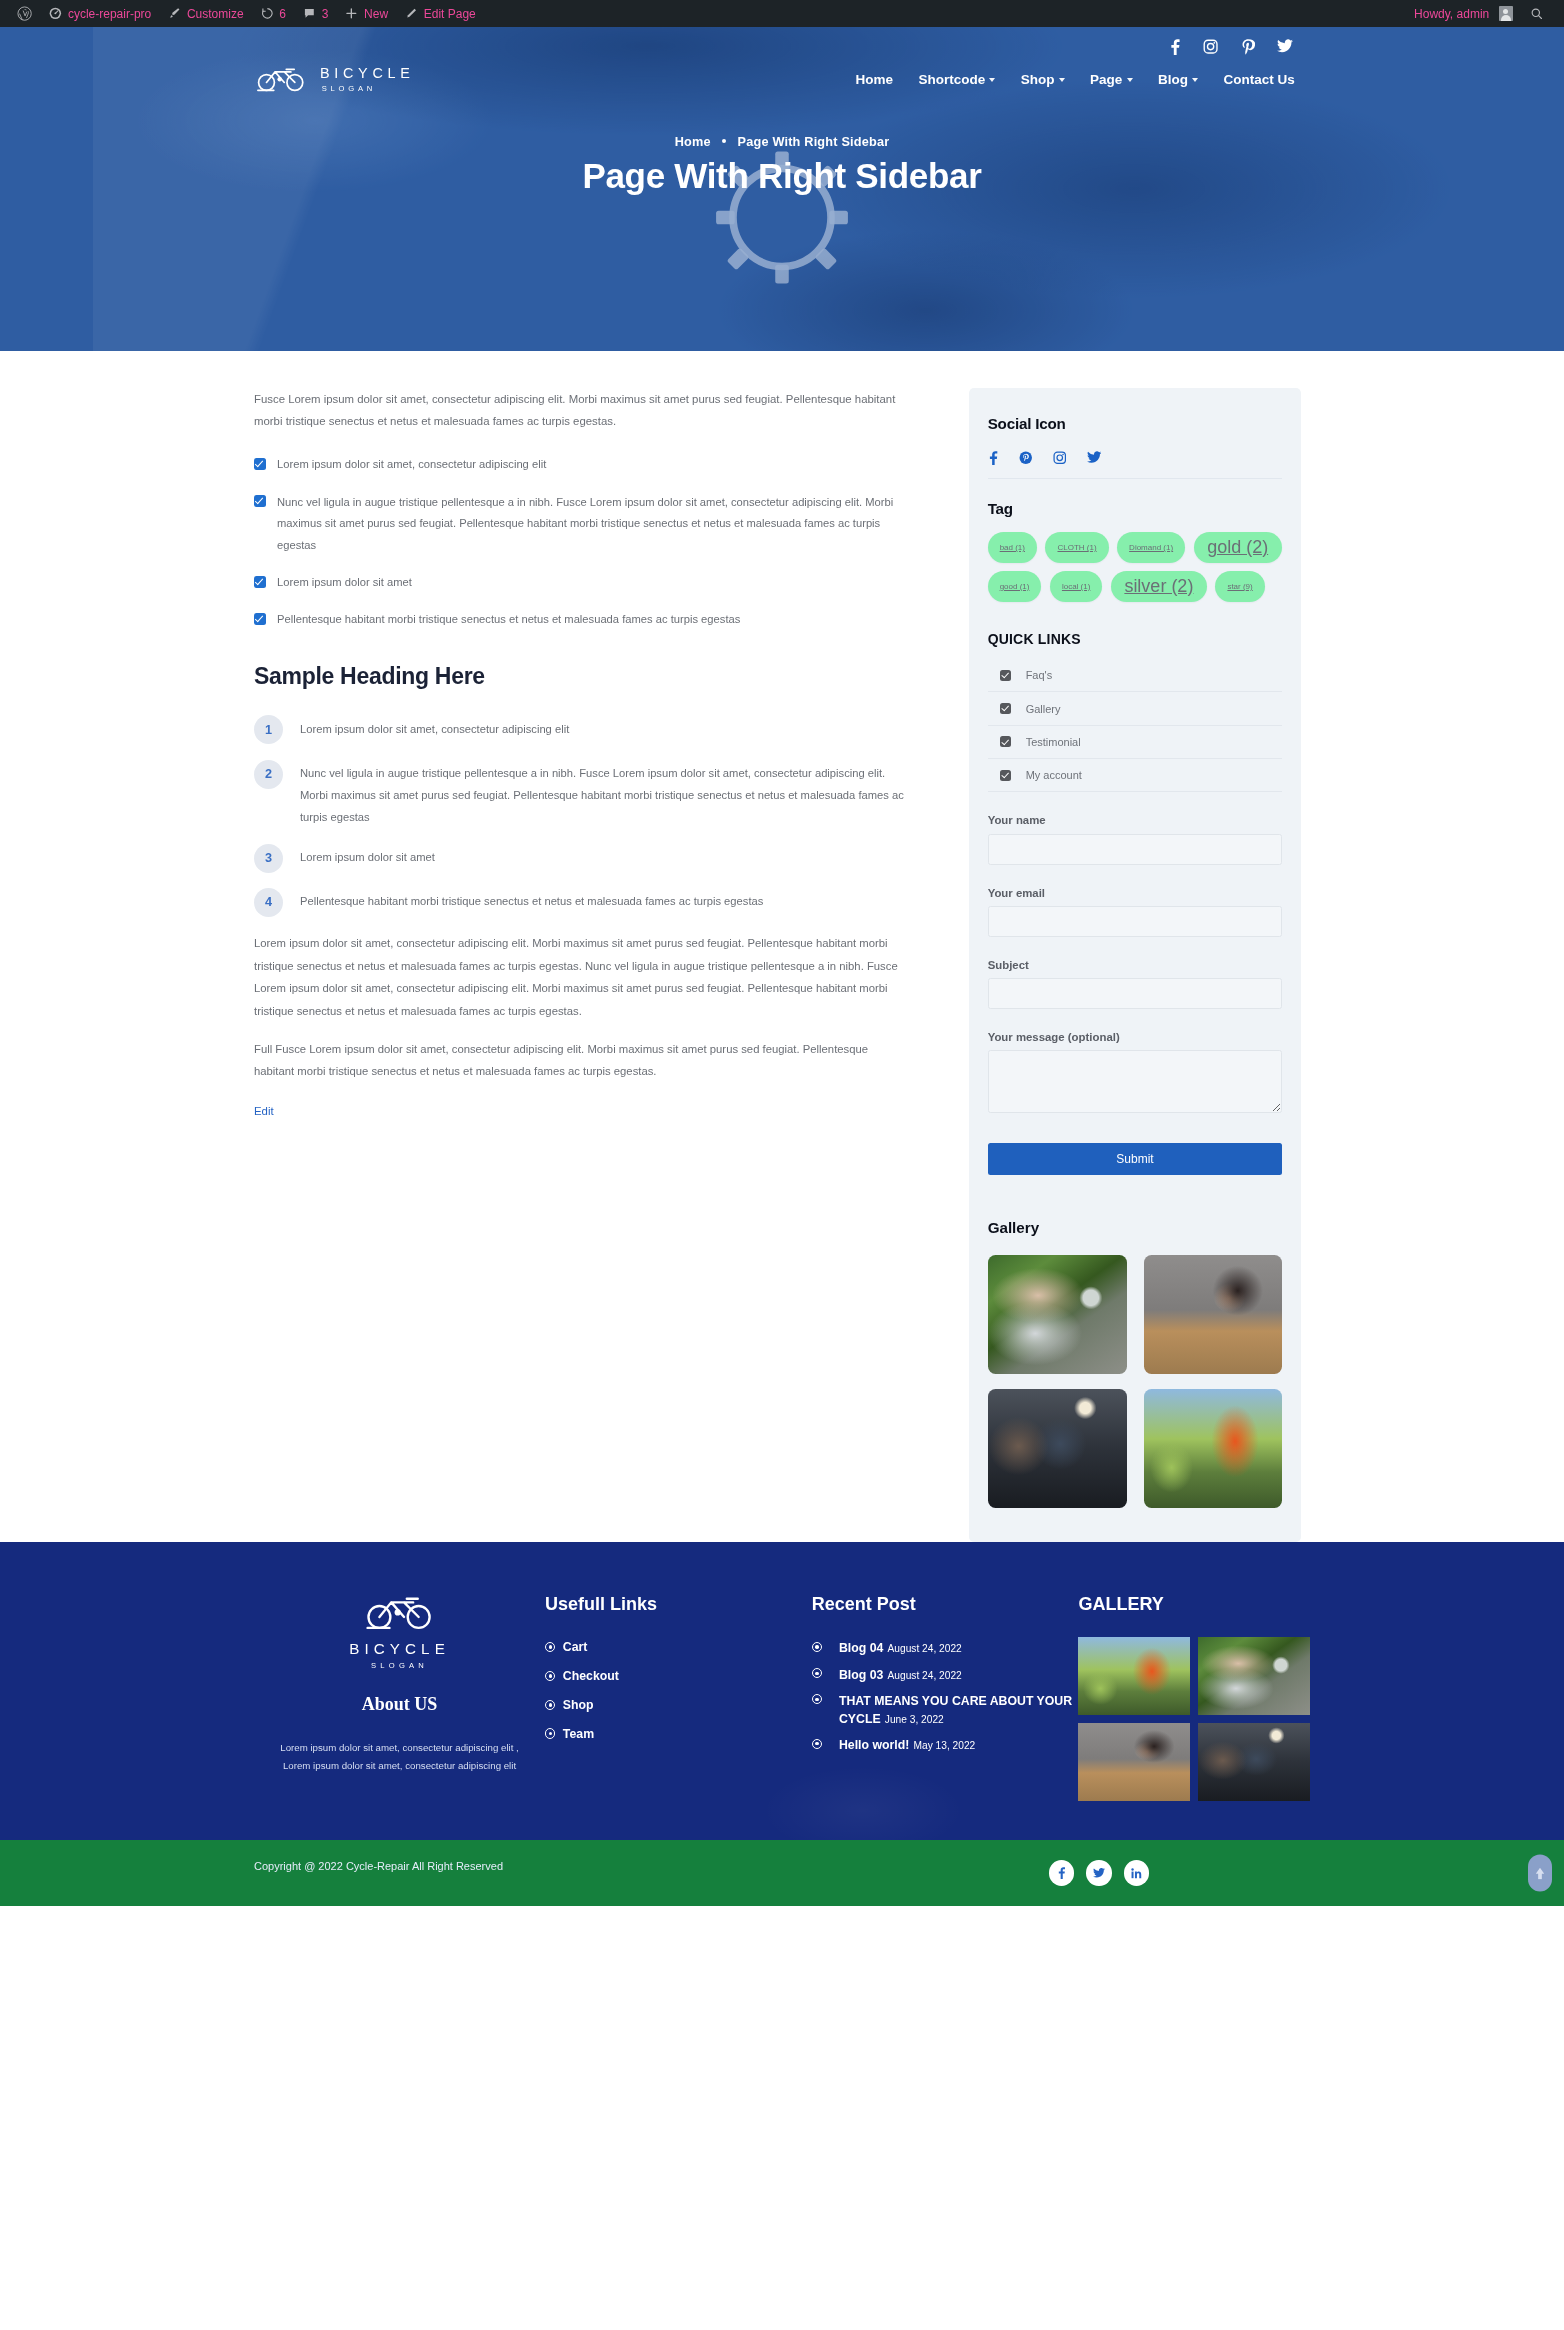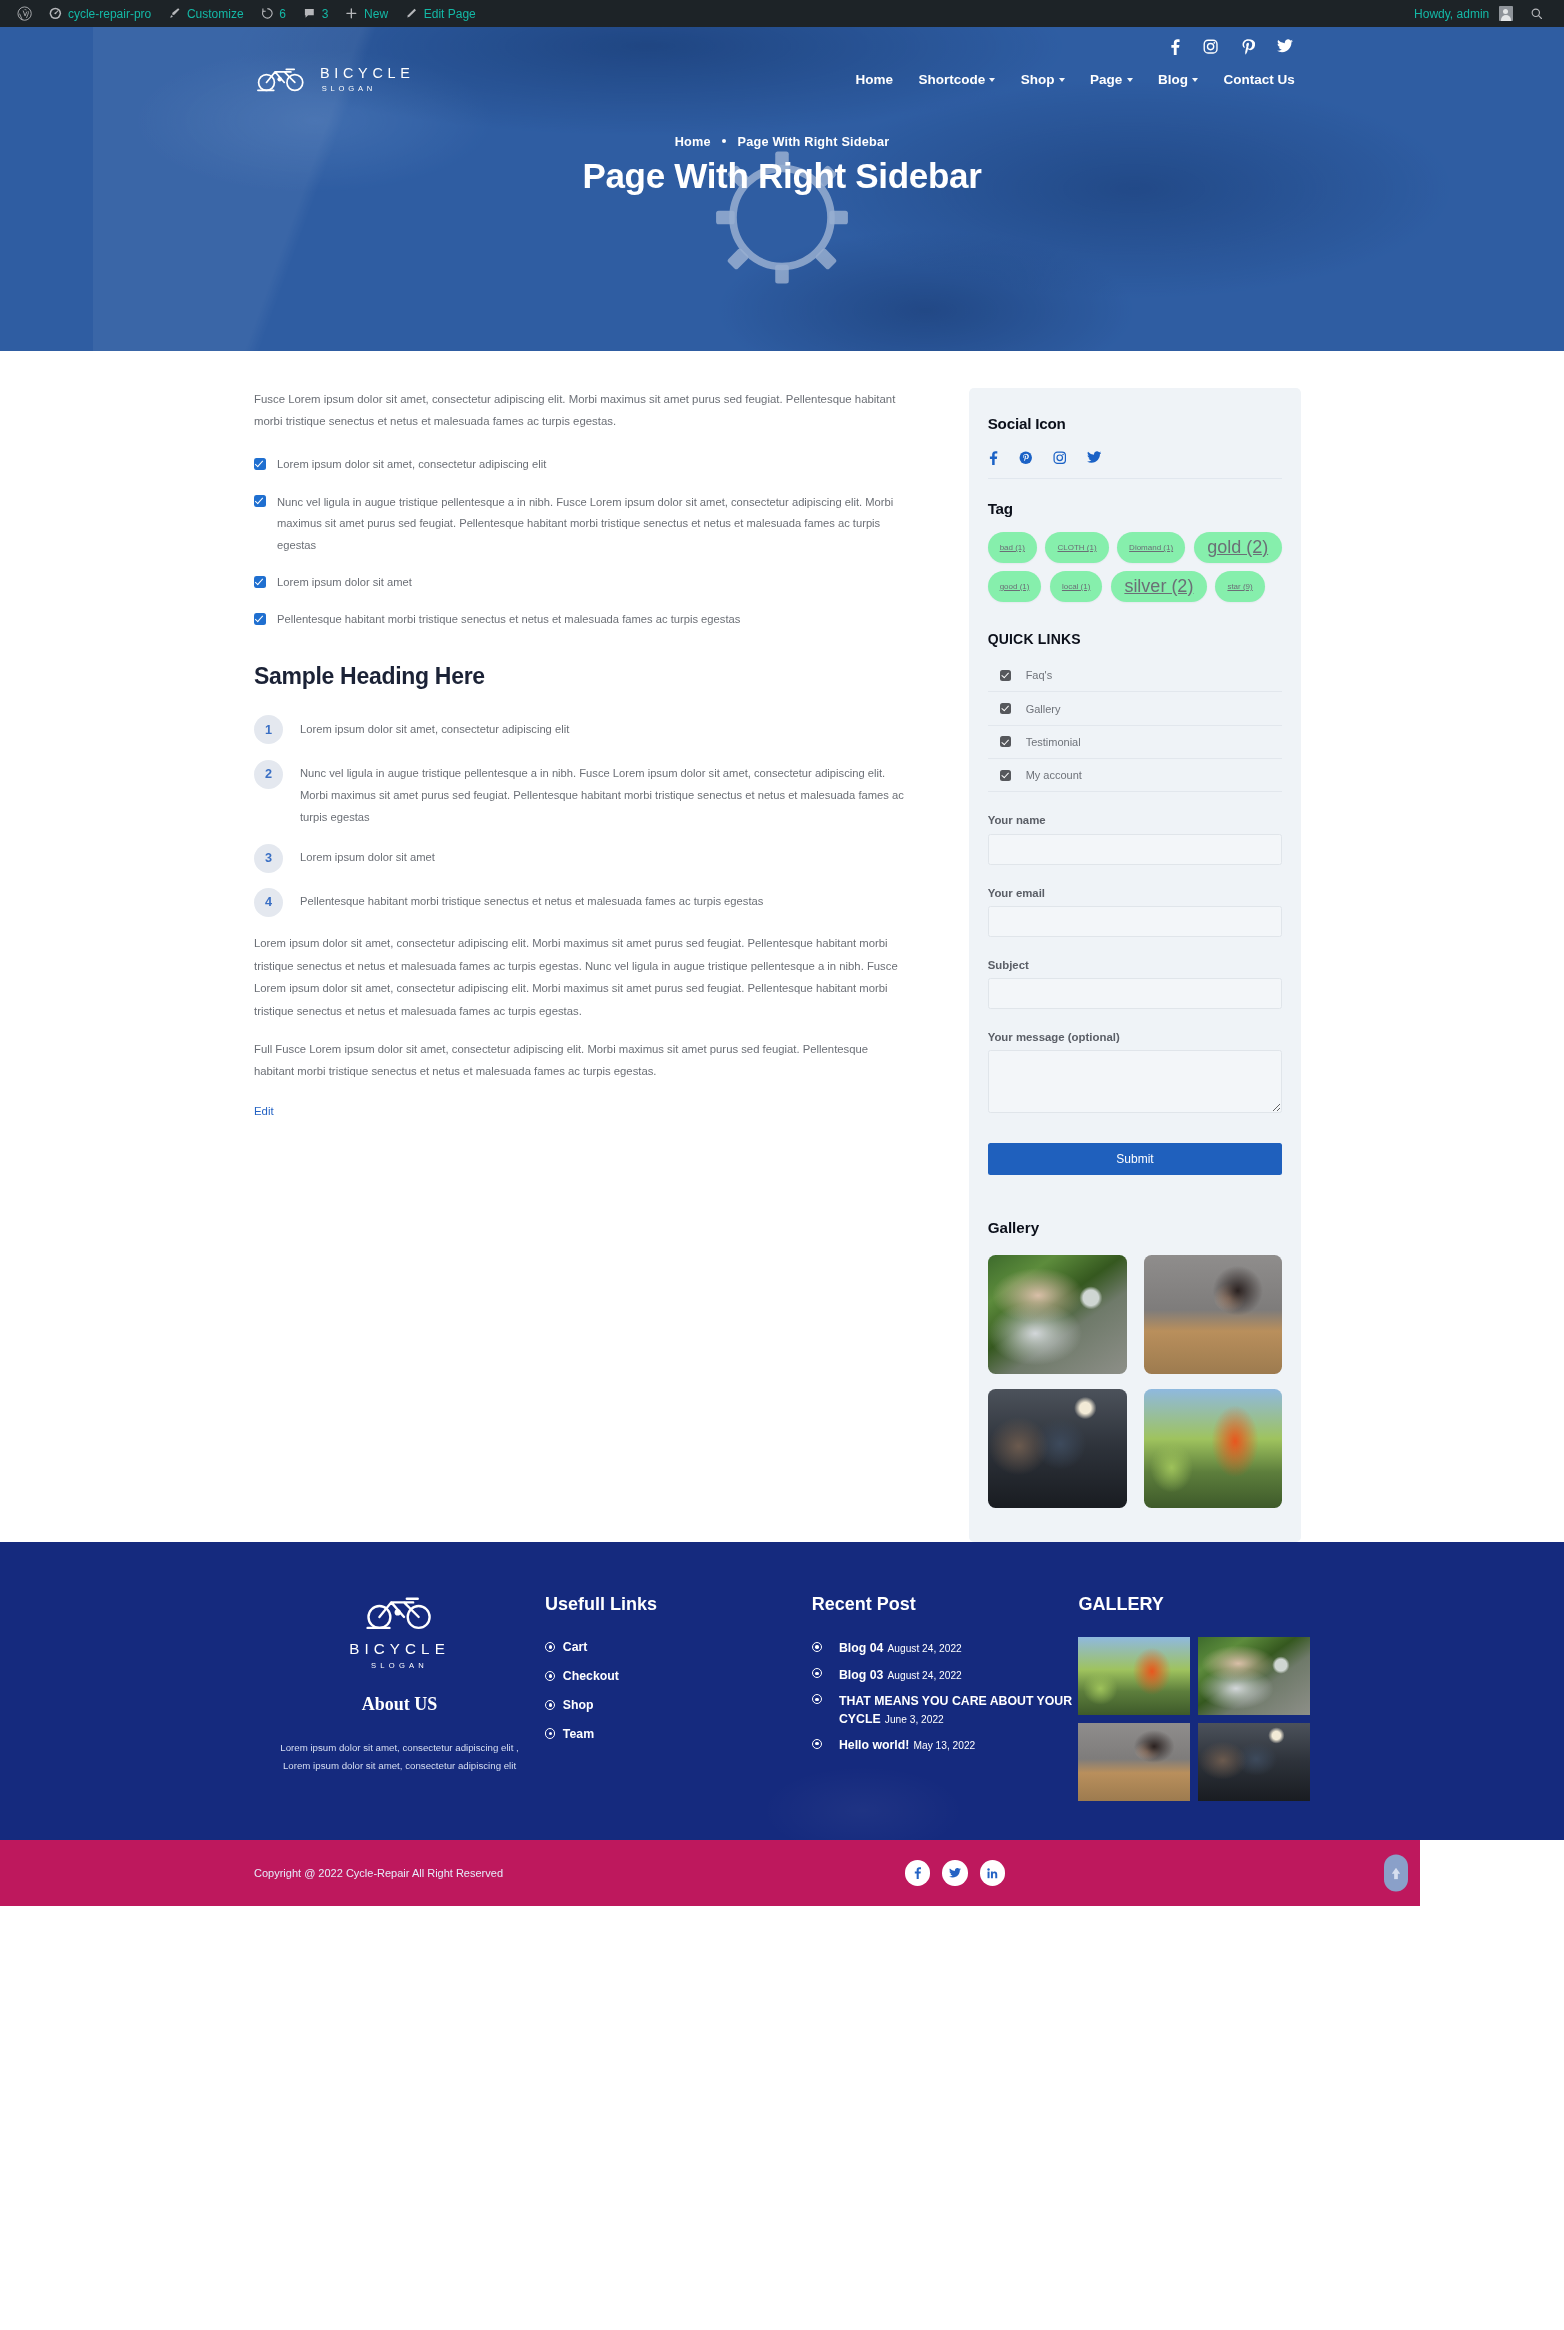--- a/index.html
+++ b/index.html
@@ -15,21 +15,21 @@
     height: 27px; width: 1564px;
     background: #1d2327; color: #c3c4c7;
     display: flex; align-items: center;
     font-size: 12px;
     position: relative; z-index: 50;
   }
   .ab-left { display: flex; align-items: center; padding-left: 8.5px; gap: 0; }
   .ab-right { margin-left: auto; display: flex; align-items: center; padding-right: 12px; gap: 0; }
   .ab-item {
     display: flex; align-items: center; gap: 6px;
-    padding: 0 8.5px; height: 27px; color: #14b8a6;
+    padding: 0 8.5px; height: 27px; color: #ec4899;
     white-space: nowrap;
   }
   .ab-icon { display: inline-flex; align-items: center; justify-content: center; opacity: .92; }
   .ab-icon svg { display:block; }
   .ab-avatar {
     width: 14.4px; height: 14.4px; background: #8f949a; display: inline-block;
     position: relative; overflow: hidden; border-radius: 0.8px; margin-left: 3.4px;
   }
   .ab-avatar::before { content:""; position:absolute; width:5.1px; height:5.1px; border-radius:50%; background:#e3e5e7; left:4.7px; top:2.5px; }
   .ab-avatar::after  { content:""; position:absolute; width:10.2px; height:6px; border-radius:5.1px 5.1px 0 0; background:#e3e5e7; left:2.1px; top:9px; }
@@ -233,21 +233,21 @@
   .f-recent { width: 273px; padding-top:3.4px;}
   ul.f-posts { list-style:none; margin-top:24px; }
   ul.f-posts li { color:#fff; font-size:12.3px; font-weight:700; margin-bottom:7.6px; display:flex; align-items:flex-start; gap:17px; line-height:1.5;}
   .p-date { font-size:10.2px; font-weight:400; color:#fff; margin-left:4.2px; }
 
   .f-gal { flex:1; padding-top:3.4px;}
   .f-gal-grid { display:grid; grid-template-columns: repeat(2, 112px); gap:7.6px; margin-top:22px; }
   .f-gal-cell { height:78px; }
 
   .footbar {
-    width:1420px; background:#be185d; padding: 20.3px 254px; display:flex; align-items:center;
+    width:1564px; background:#15803d; padding: 20.3px 254px; display:flex; align-items:flex-start;
     position:relative;
   }
   .copy { color:#e6ecfb; font-size:11px; }
   .foot-socials { margin-left:auto; display:flex; gap:12px; padding-right:161px;}
   .fs-circle {
     width:25.4px;height:25.4px;border-radius:50%;background:#fff;display:flex;align-items:center;justify-content:center;color:#2463c4;
   }
   .totop {
     position:absolute; right:12px; top:50%; transform:translateY(-50%);
     width:24px;height:37px;border-radius:12px;background:#8aa0c9;display:flex;align-items:center;justify-content:center;

